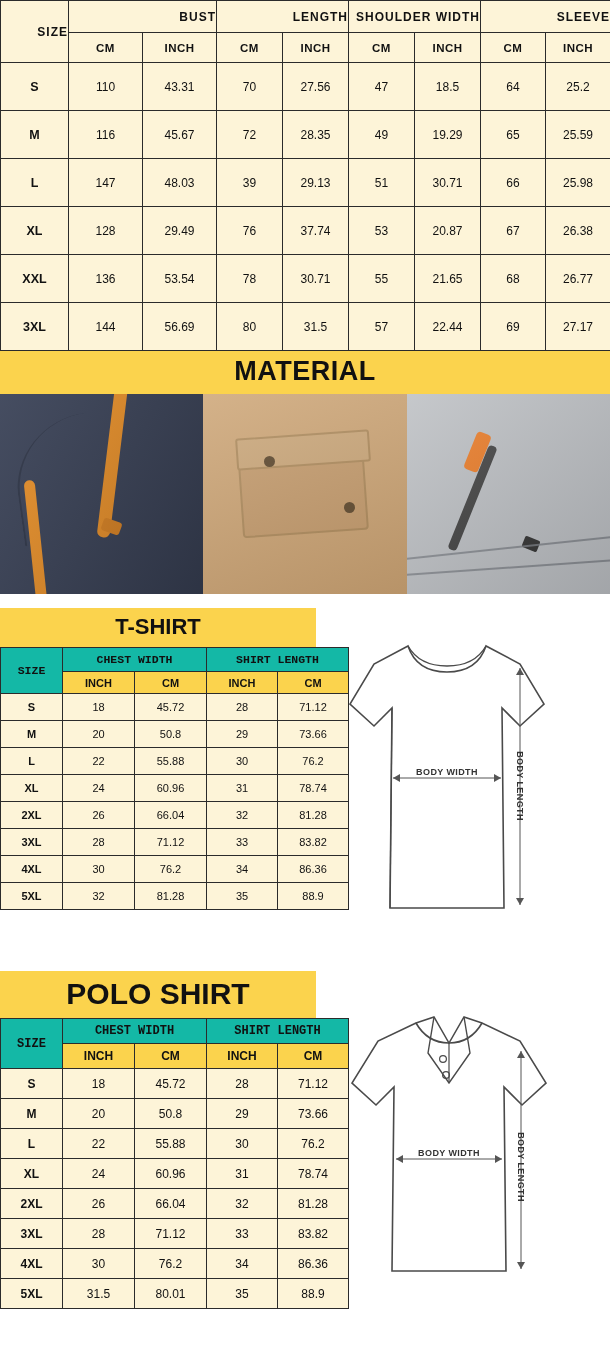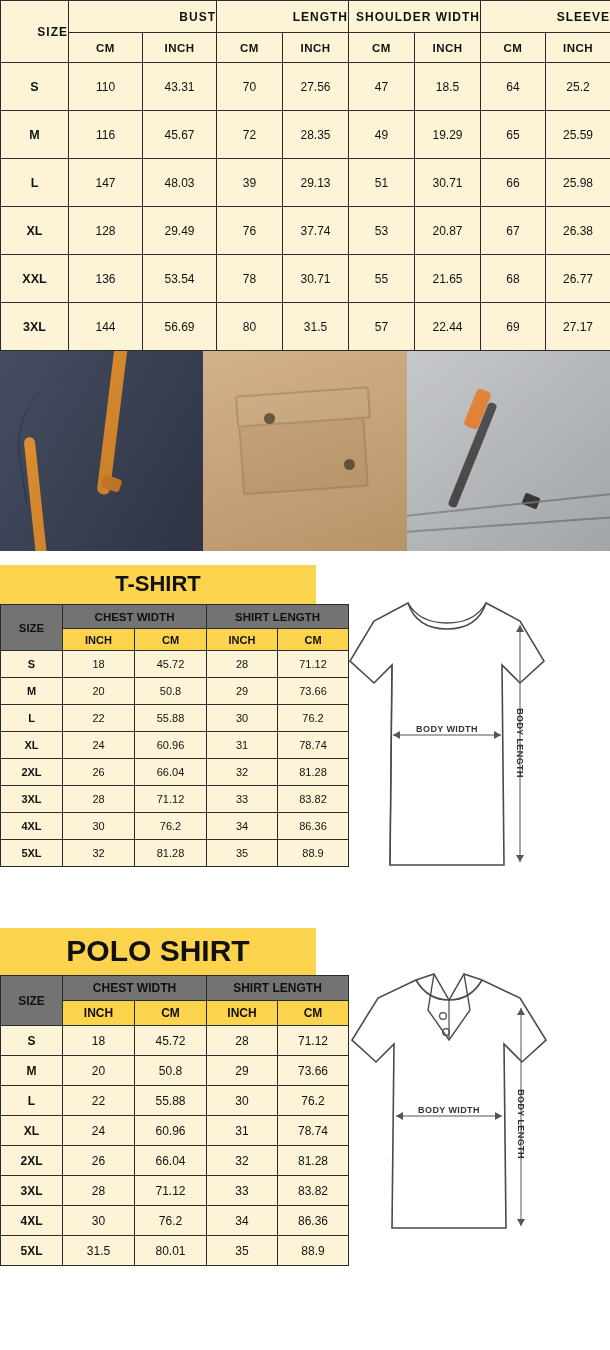--- a/index.html
+++ b/index.html
@@ -162,21 +162,21 @@
     background: #fdf4d8;
   }
   table.sz td {
     border: 1px solid #2b2b2b;
     text-align: center;
     font-size: 11px;
     color: #111;
     padding: 0;
     height: 27px;
   }
-  table.sz .h1 td { background: #737373; font-weight: bold; font-size: 11.5px; height: 24px; }
+  table.sz .h1 td { background: #14b8a6; font-weight: bold; font-size: 11.5px; height: 24px; font-family: Liberation Mono, monospace; }
   table.sz .h2 td { background: #fbd34d; font-weight: bold; font-size: 11px; height: 22px; }
   table.sz tbody td.sizecell { font-weight: bold; }
   .spacer-gap { height: 14px; background: #ffffff; width: 610px; }
 
   .polo table.sz td { height: 30px; font-size: 12px; }
   .polo table.sz .h1 td, .polo table.sz .h2 td { height: 25px; font-size: 12px; }
   .polo .sub-title { font-size: 30px; }
   .lbl {
     font-family: "Liberation Sans", sans-serif;
     font-size: 9px;
@@ -285,20 +285,21 @@
         <td>80</td>
         <td>31.5</td>
         <td>57</td>
         <td>22.44</td>
         <td>69</td>
         <td>27.17</td>
       </tr>
     </tbody>
   </table>
 
+  <div class="material-title">MATERIAL</div>
   <div class="material-row">
     <div class="mat-cell mat1">
       <div class="seam"></div>
       <div class="dstring"></div>
       <div class="dstring2"></div>
       <div class="tip"></div>
       <div class="shade"></div>
     </div>
     <div class="mat-cell mat2">
       <div class="pocket"></div>

